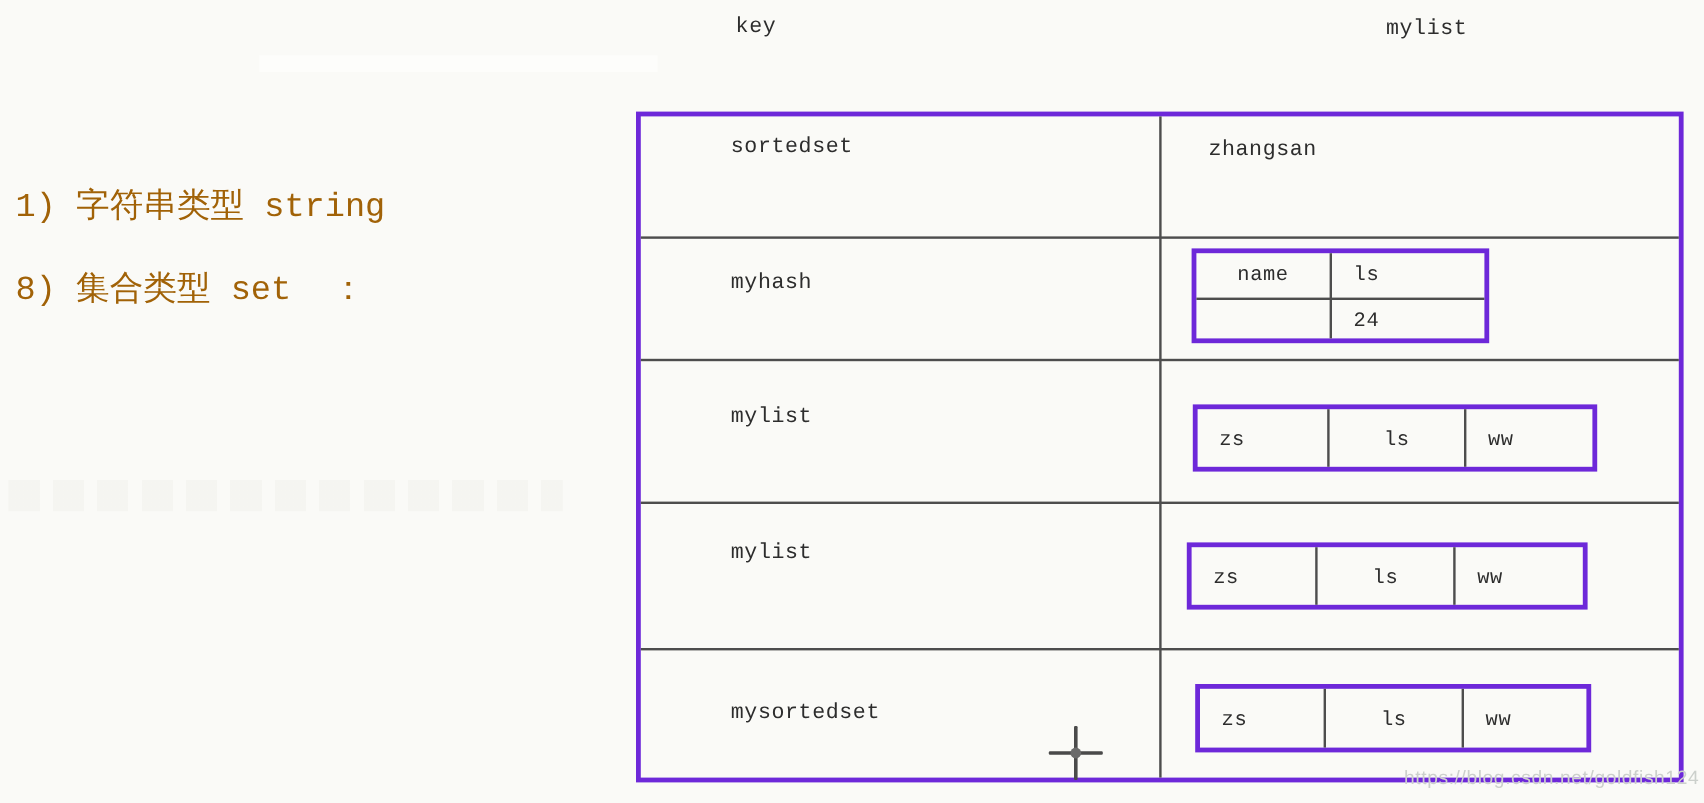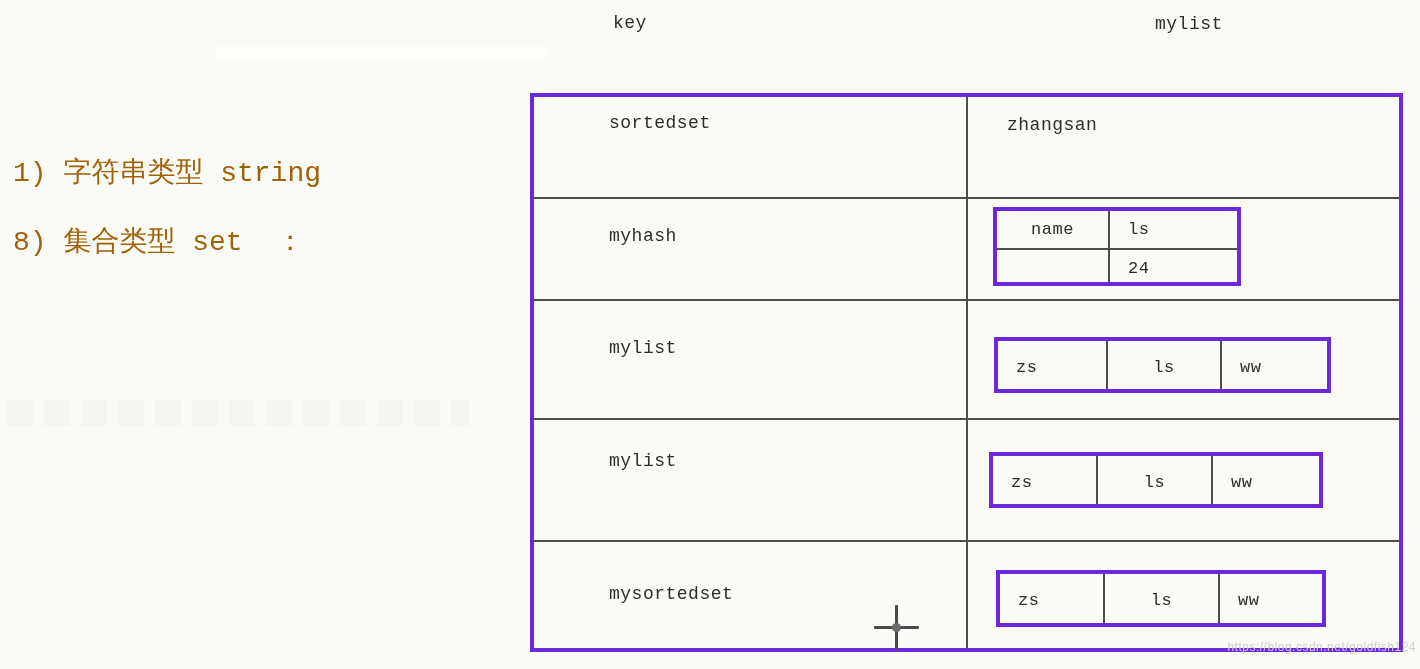--- a/index.html
+++ b/index.html
@@ -21,21 +21,21 @@
   .notes div { height:23px; }
   .ncell { position:absolute; display:flex; align-items:center; }
   .ncell.center { justify-content:center; }
   .ncell.padded { padding-left:18px; }
   .ghost-row {
     position:absolute; left:6px; top:400px; width:462px; height:26px; opacity:.55;
     background:repeating-linear-gradient(90deg,#f1f1ec 0 26px,transparent 26px 37px);
   }
   .streak { position:absolute; left:215px; top:46px; width:332px; height:14px; background:#fdfdfb; }
   .watermark {
-    position:absolute; right:5px; top:640px; font-size:12px; letter-spacing:.5px;
+    position:absolute; right:5px; top:640px; font-size:16px; letter-spacing:.5px;
     color:#ccd0cc; font-family:"Liberation Sans","DejaVu Sans",sans-serif;
   }
   .crosshair { position:absolute; left:873px; top:605px; width:45px; height:45px; }
   .crosshair .h { position:absolute; left:0; top:21px; width:45px; height:3px; background:#4a4a4a; border-radius:1px; }
   .crosshair .v { position:absolute; left:21px; top:0; width:3px; height:45px; background:#4a4a4a; border-radius:1px; }
   .crosshair .c { position:absolute; left:18px; top:18px; width:9px; height:9px; background:#6b6b6b; border-radius:50%; }
 </style>
 </head>
 <body>
 

